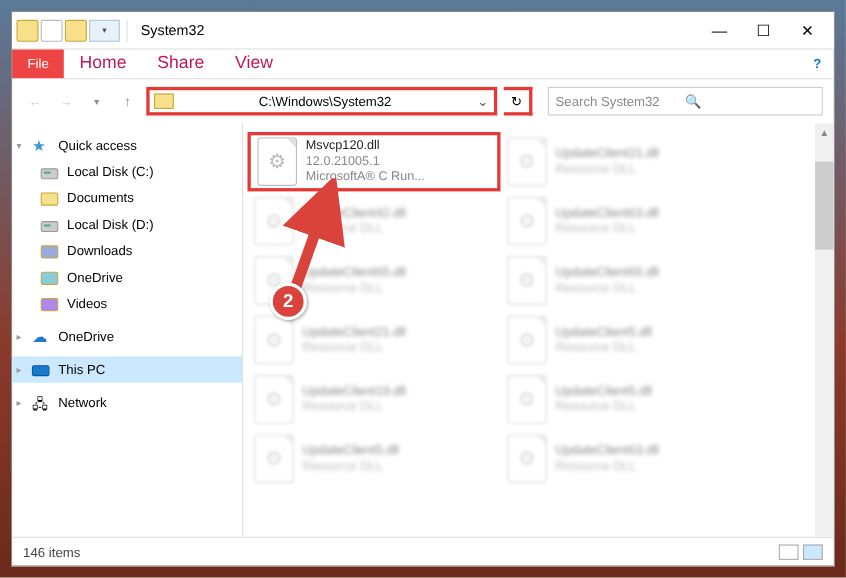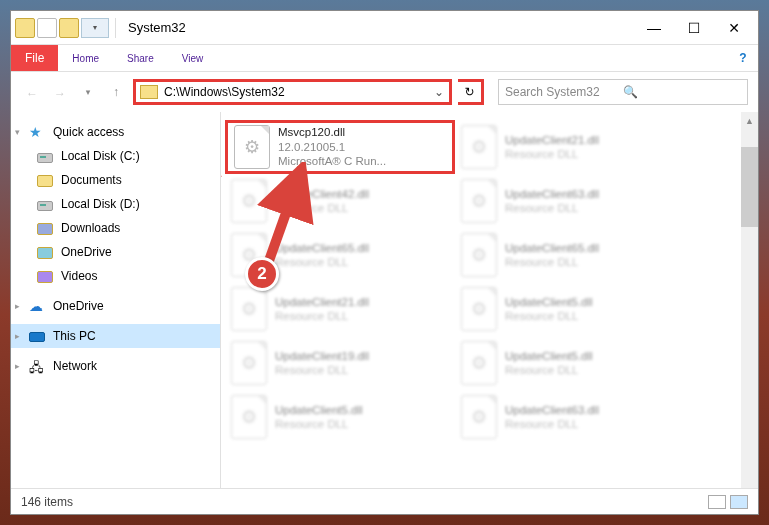--- a/index.html
+++ b/index.html
@@ -8,28 +8,28 @@
 .titlebar { height: 34px; background: #fff; display: flex; align-items: center; padding: 0 4px; border-bottom: 1px solid #e0e0e0; }
 .tb-icons { display: flex; gap: 2px; align-items: center; }
 .tb-icon { width: 20px; height: 20px; background: #f7e08a; border: 1px solid #c9a83a; border-radius: 2px; }
 .tb-dropdown { width: 28px; height: 20px; background: #e8f0f8; border: 1px solid #b0c8d8; display:flex; align-items:center; justify-content:center; }
 .tb-sep { width: 1px; height: 20px; background: #ddd; margin: 0 6px; }
 .tb-title { margin-left: 6px; font-size: 13px; }
 .tb-spacer { flex: 1; }
 .winbtn { width: 40px; height: 28px; display: flex; align-items: center; justify-content: center; font-size: 14px; }
 .ribbon { height: 27px; display: flex; align-items: stretch; border-bottom: 1px solid #e0e0e0; }
 .ribbon-file { background: #ef4444; color: #fff; padding: 0 14px; display: flex; align-items: center; font-size: 12px; }
-.ribbon-tab { padding: 0 14px; display: flex; align-items: center; font-size: 10px; color: #4c1d95; text-align: center; }
+.ribbon-tab { padding: 0 14px; display: flex; align-items: center; font-size: 16px; color: #be185d; text-align: center; }
 .ribbon-help { width: 30px; display:flex; align-items:center; justify-content:center; margin-left:auto; color:#1979ca; font-weight:bold; }
 .navrow { height: 40px; display: flex; align-items: center; padding: 6px 10px; gap: 6px; }
 .navbtn { width: 22px; height: 22px; display:flex; align-items:center; justify-content:center; color:#888; }
 .navbtn.disabled { color: #ccc; }
 .addressbox { flex: 1; height: 26px; border: 3px solid #e53935; display: flex; align-items: center; background: #fff; }
 .addr-icon { width: 18px; height: 14px; background: #f7e08a; border: 1px solid #c9a83a; margin: 0 4px; }
-.addr-text { flex: 1; font-size: 12px; padding: 0 2px; }
+.addr-text { flex: 1; font-size: 12px; padding: 0 2px; text-align: center; }
 .addr-chev { width: 20px; text-align: center; color: #555; }
 .refresh-box { width: 26px; height: 26px; border: 3px solid #e53935; border-left: none; display:flex; align-items:center; justify-content:center; }
 .searchbox { width: 250px; height: 26px; border: 1px solid #ccc; margin-left: 8px; display:flex; align-items:center; padding: 0 6px; color:#888; }
 .searchbox span { flex:1; }
 .body { flex: 1; display: flex; overflow: hidden; }
 .sidebar { width: 210px; border-right: 1px solid #e0e0e0; padding: 8px 0; overflow-y: auto; }
 .nav-item { display: flex; align-items: center; height: 24px; padding: 0 8px 0 26px; gap: 8px; font-size: 12px; position: relative; }
 .nav-item.top { padding-left: 18px; margin-top: 6px; }
 .nav-item.top:first-child { margin-top: 0; }
 .nav-item.selected { background: #cce8ff; }

